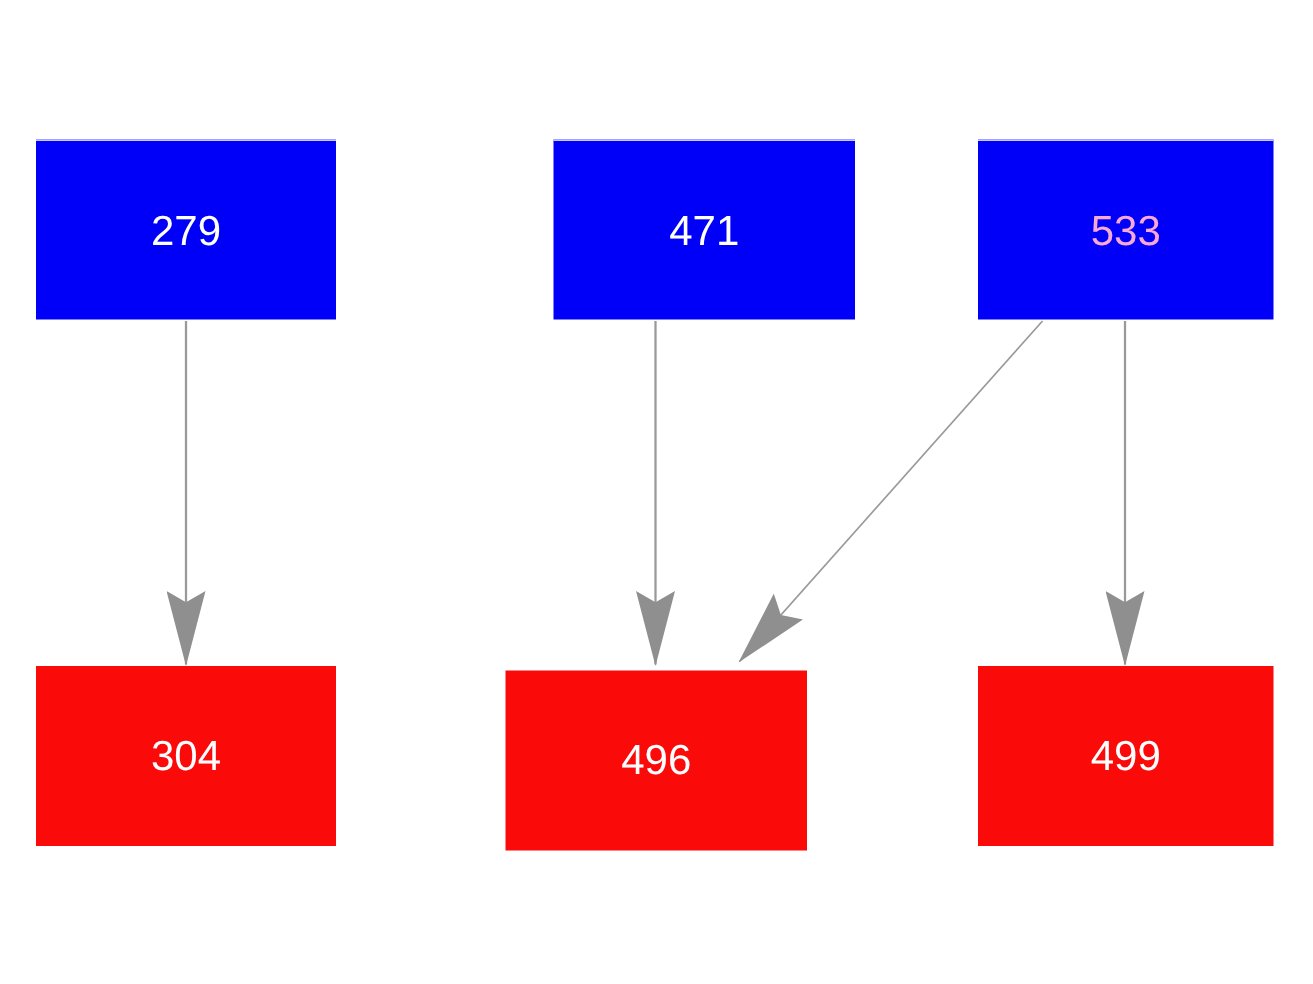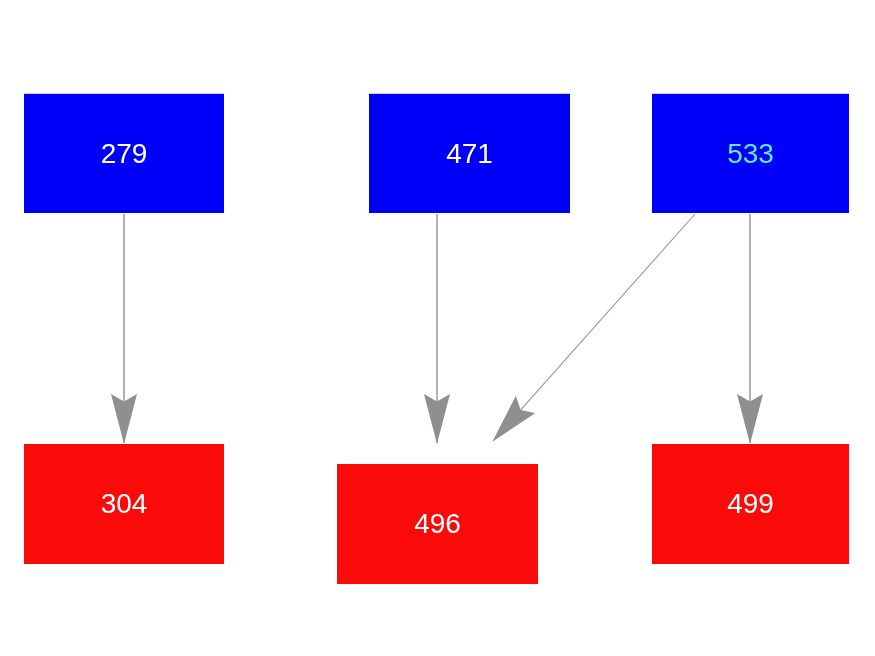--- a/index.html
+++ b/index.html
@@ -36,21 +36,21 @@
     box-sizing: border-box;
   }
   .node.top-row {
     border-top: 1px solid #c9c9f2;
   }
   
   #n279 { left: 24px;  top: 93px;  width: 200px; height: 120px; }
   #n471 { left: 337px; top: 93px;  width: 201px; height: 120px; }
   #n533 { left: 652px; top: 93px;  width: 197px; height: 120px; }
   #n493 { left: 24px;  top: 444px; width: 200px; height: 120px; }
-  #n496 { left: 337px; top: 464px; width: 201px; height: 120px; }
+  #n496 { left: 337px; top: 447px; width: 201px; height: 120px; }
   #n499 { left: 652px; top: 444px; width: 197px; height: 120px; }
 </style>
 </head>
 <body>
 
 <div class="canvas">
 
   <svg class="edge-layer" viewBox="0 0 875 656" xmlns="http://www.w3.org/2000/svg">
     <defs>
       <marker id="arrowhead" viewBox="0 0 50 26" refX="49" refY="13" markerUnits="userSpaceOnUse" markerWidth="50" markerHeight="26" orient="auto">
@@ -62,21 +62,21 @@
     <line x1="695" y1="214" x2="493" y2="441" stroke="#999999" stroke-width="1.1" marker-end="url(#arrowhead)"></line>
     <line x1="750" y1="214" x2="750" y2="443" stroke="#999999" stroke-width="1.5" marker-end="url(#arrowhead)"></line>
   </svg>
 
   <div class="node top-row" id="n279" style="background: rgb(0, 0, 248); color: rgb(255, 255, 255);">
     <span>279</span>
   </div>
   <div class="node top-row" id="n471" style="background: rgb(0, 0, 248); color: rgb(255, 255, 255); margin-left: 32px;">
     <span>471</span>
   </div>
-  <div class="node top-row" id="n533" style="background: rgb(0, 0, 248); color: #5eead4;">
+  <div class="node top-row" id="n533" style="background: rgb(0, 0, 248); color: #f9a8d4;">
     <span>533</span>
   </div>
   <div class="node bottom-row" id="n493" style="background: rgb(251, 10, 10); color: rgb(255, 255, 255);">
     <span>304</span>
   </div>
   <div class="node bottom-row" id="n496" style="background: rgb(251, 10, 10); color: rgb(255, 255, 255);">
     <span>496</span>
   </div>
   <div class="node bottom-row" id="n499" style="background: rgb(251, 10, 10); color: rgb(255, 255, 255);">
     <span>499</span>

